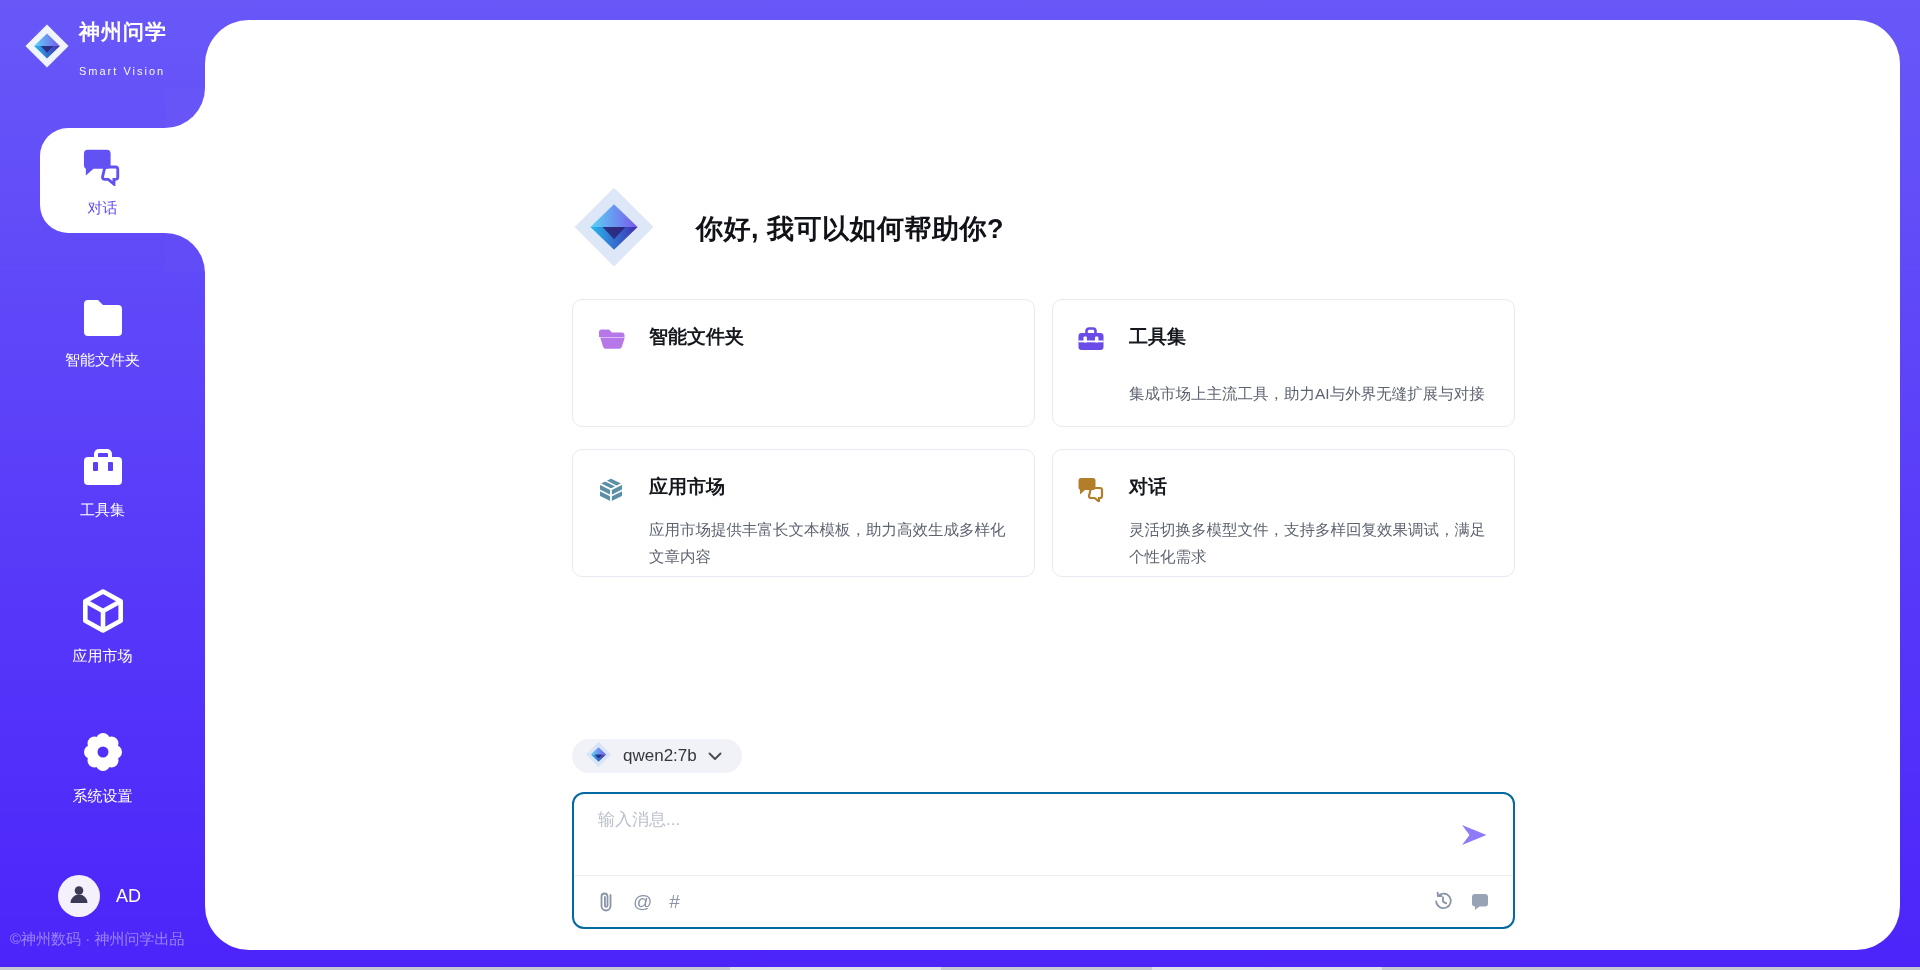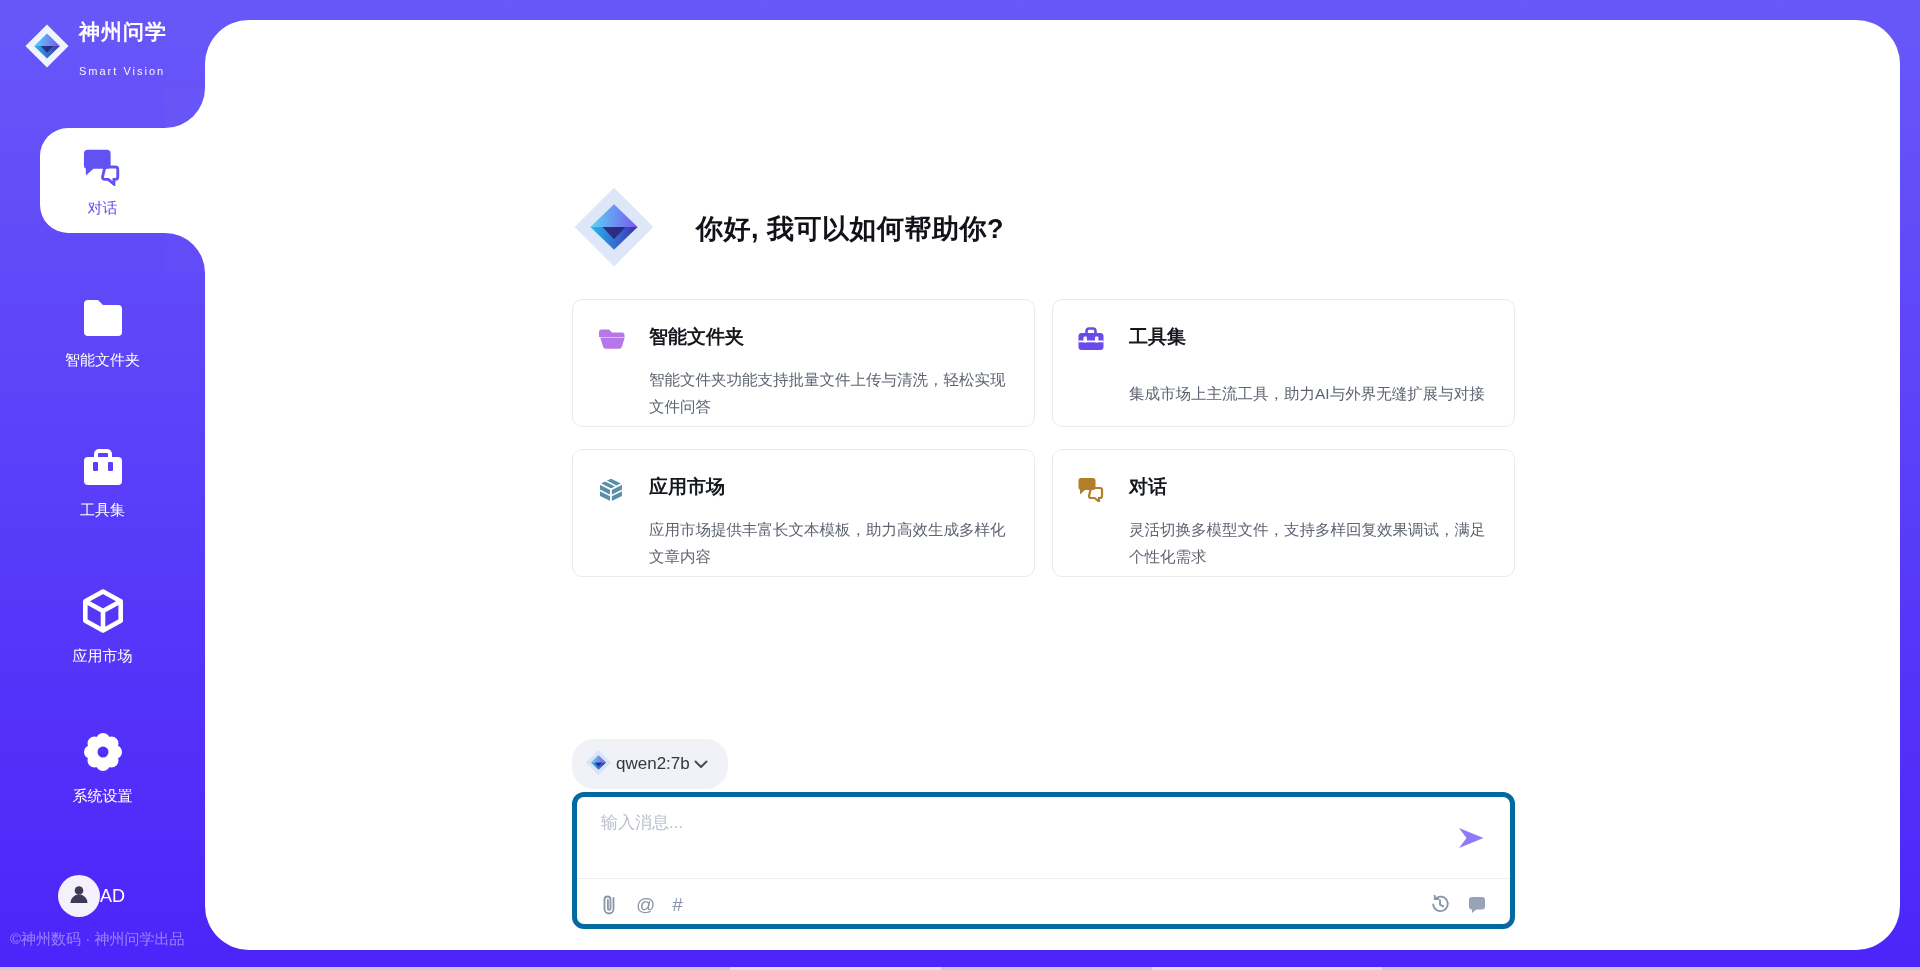--- a/index.html
+++ b/index.html
@@ -21,42 +21,42 @@
   .fillet { position:absolute; left:165px; width:40px; height:40px; background:#fff; }
   .fillet.f-top { top:88px; }
   .fillet.f-top::after { content:''; position:absolute; inset:0; background:#6755f8; border-bottom-right-radius:100%; }
   .fillet.f-bot { top:233px; }
   .fillet.f-bot::after { content:''; position:absolute; inset:0; background:#624cf8; border-top-right-radius:100%; }
   .nav-chat   { top:146px; } .nav-chat .lbl { color:#5b4af0; }
   .nav-folder { top:298px; }
   .nav-tools  { top:448px; }
   .nav-market { top:588px; }
   .nav-settings { top:730px; }
-  .user-row { position:absolute; left:58px; top:875px; display:flex; align-items:center; cursor:pointer;justify-content:flex-end; }
+  .user-row { position:absolute; left:58px; top:875px; display:flex; align-items:center; gap:16px; cursor:pointer;justify-content:flex-end; }
   .avatar { width:42px; height:42px; border-radius:50%; background:#f4f0fc; display:flex; align-items:center; justify-content:center; }
   .user-name { color:#fff; font-size:18px; font-weight:500; }
   .side-footer { position:absolute; left:10px; top:930px; color:rgba(255,255,255,.42); font-size:15px; }
   
   .main-card { position:absolute; left:205px; top:20px; right:20px; bottom:20px;
     background:#fff; border-radius:44px; }
   .content { position:absolute; left:367px; top:0; width:943px; height:100%;margin-top:23px; }
   .greeting { position:absolute; left:0; top:142px; display:flex; align-items:center; }
   .greeting-title { font-size:27px; font-weight:700; color:#101218; margin-left:40px; letter-spacing:.5px; }
   .cards { position:absolute; left:0; top:256px; width:943px; display:grid;
     grid-template-columns:463px 463px; column-gap:17px; row-gap:22px; }
   .card { height:128px; background:#fff; border:1px solid #e9e9f1; border-radius:10px;
     padding:24px 28px 0 24px; display:grid; grid-template-columns:30px 1fr; column-gap:22px; cursor:pointer; }
   .card-icon { width:30px; height:26px; margin-top:2px; }
   .card-title { font-size:19px; font-weight:700; color:#15181d; line-height:26px; }
   .card-desc { grid-column:2; font-size:15.5px; color:#5d6470; line-height:27px; margin-top:8px; }
-  .model-pill { position:absolute; left:0; top:696px; height:50px; border-radius:22px;
-    background:#f1f2f7; display:inline-flex; align-items:center; gap:4px; padding:0 20px 0 13px; cursor:pointer; }
+  .model-pill { position:absolute; left:0; top:696px; height:34px; border-radius:22px;
+    background:#f1f2f7; display:inline-flex; align-items:center; gap:11px; padding:0 20px 0 13px; cursor:pointer; }
   .model-name { font-size:17px; color:#34373f; }
   .composer { position:absolute; left:0; top:749px; width:943px; height:137px;
-    background:#fff; border:5px solid #0369a1; border-radius:12px; }
+    background:#fff; border:2px solid #0369a1; border-radius:12px; }
   .composer-input { position:absolute; left:24px; top:14px; width:850px; height:58px;
     border:none; outline:none; resize:none; font-family:inherit; font-size:17px; color:#333; background:transparent; }
   .composer-input::placeholder { color:#b9bfcb; }
   .send-btn { position:absolute; right:24px; top:26px; width:30px; height:30px; cursor:pointer; }
   .composer-divider { position:absolute; left:0; right:0; top:81px; border-top:1px solid #edeef3; }
   .tool-row-left { position:absolute; left:22px; top:96px; display:flex; align-items:center; gap:17px; color:#8a94a8; }
   .tool-row-right { position:absolute; right:22px; top:96px; display:flex; align-items:center; gap:15px; }
   .glyph-btn { font-size:19px; color:#8a94a8; cursor:pointer; line-height:22px; }
   .icon-btn { cursor:pointer; display:flex; }
   .bottom-edge { position:absolute; left:0; bottom:0; width:100%; height:3px;
@@ -200,21 +200,20 @@
     <div class="cards">
 
       <div class="card">
         <span class="card-icon">
           <svg width="30" height="26" viewBox="0 0 30 26">
             <path d="M2 6 a2.5 2.5 0 0 1 2.5-2.5 h7.5 l3 3 h10 a2.5 2.5 0 0 1 2.5 2.5 v2 H2 z" fill="#b678e8"></path>
             <path d="M3.2 11.5 h24.6 l-3 9.5 a2.5 2.5 0 0 1 -2.4 1.8 H8.6 a2.5 2.5 0 0 1 -2.4-1.8 z" fill="#b678e8"></path>
           </svg>
         </span>
         <span class="card-title">智能文件夹</span>
-        <span class="card-desc">智能文件夹功能支持批量文件上传与清洗，轻松实现文件问答</span>
       </div>
 
       <div class="card">
         <span class="card-icon">
           <svg width="28" height="26" viewBox="0 0 28 26">
             <path d="M9.5 7 v-2 a2.5 2.5 0 0 1 2.5-2.5 h4 a2.5 2.5 0 0 1 2.5 2.5 v2" fill="none" stroke="#6a4be8" stroke-width="2.6"></path>
             <rect x="1.5" y="7" width="25" height="17" rx="3" fill="#6a4be8"></rect>
             <rect x="6.5" y="10.5" width="3.4" height="6" rx="1" fill="#fff"></rect>
             <rect x="18" y="10.5" width="3.4" height="6" rx="1" fill="#fff"></rect>
             <rect x="1.5" y="14.5" width="25" height="1.8" fill="#fff"></rect>

